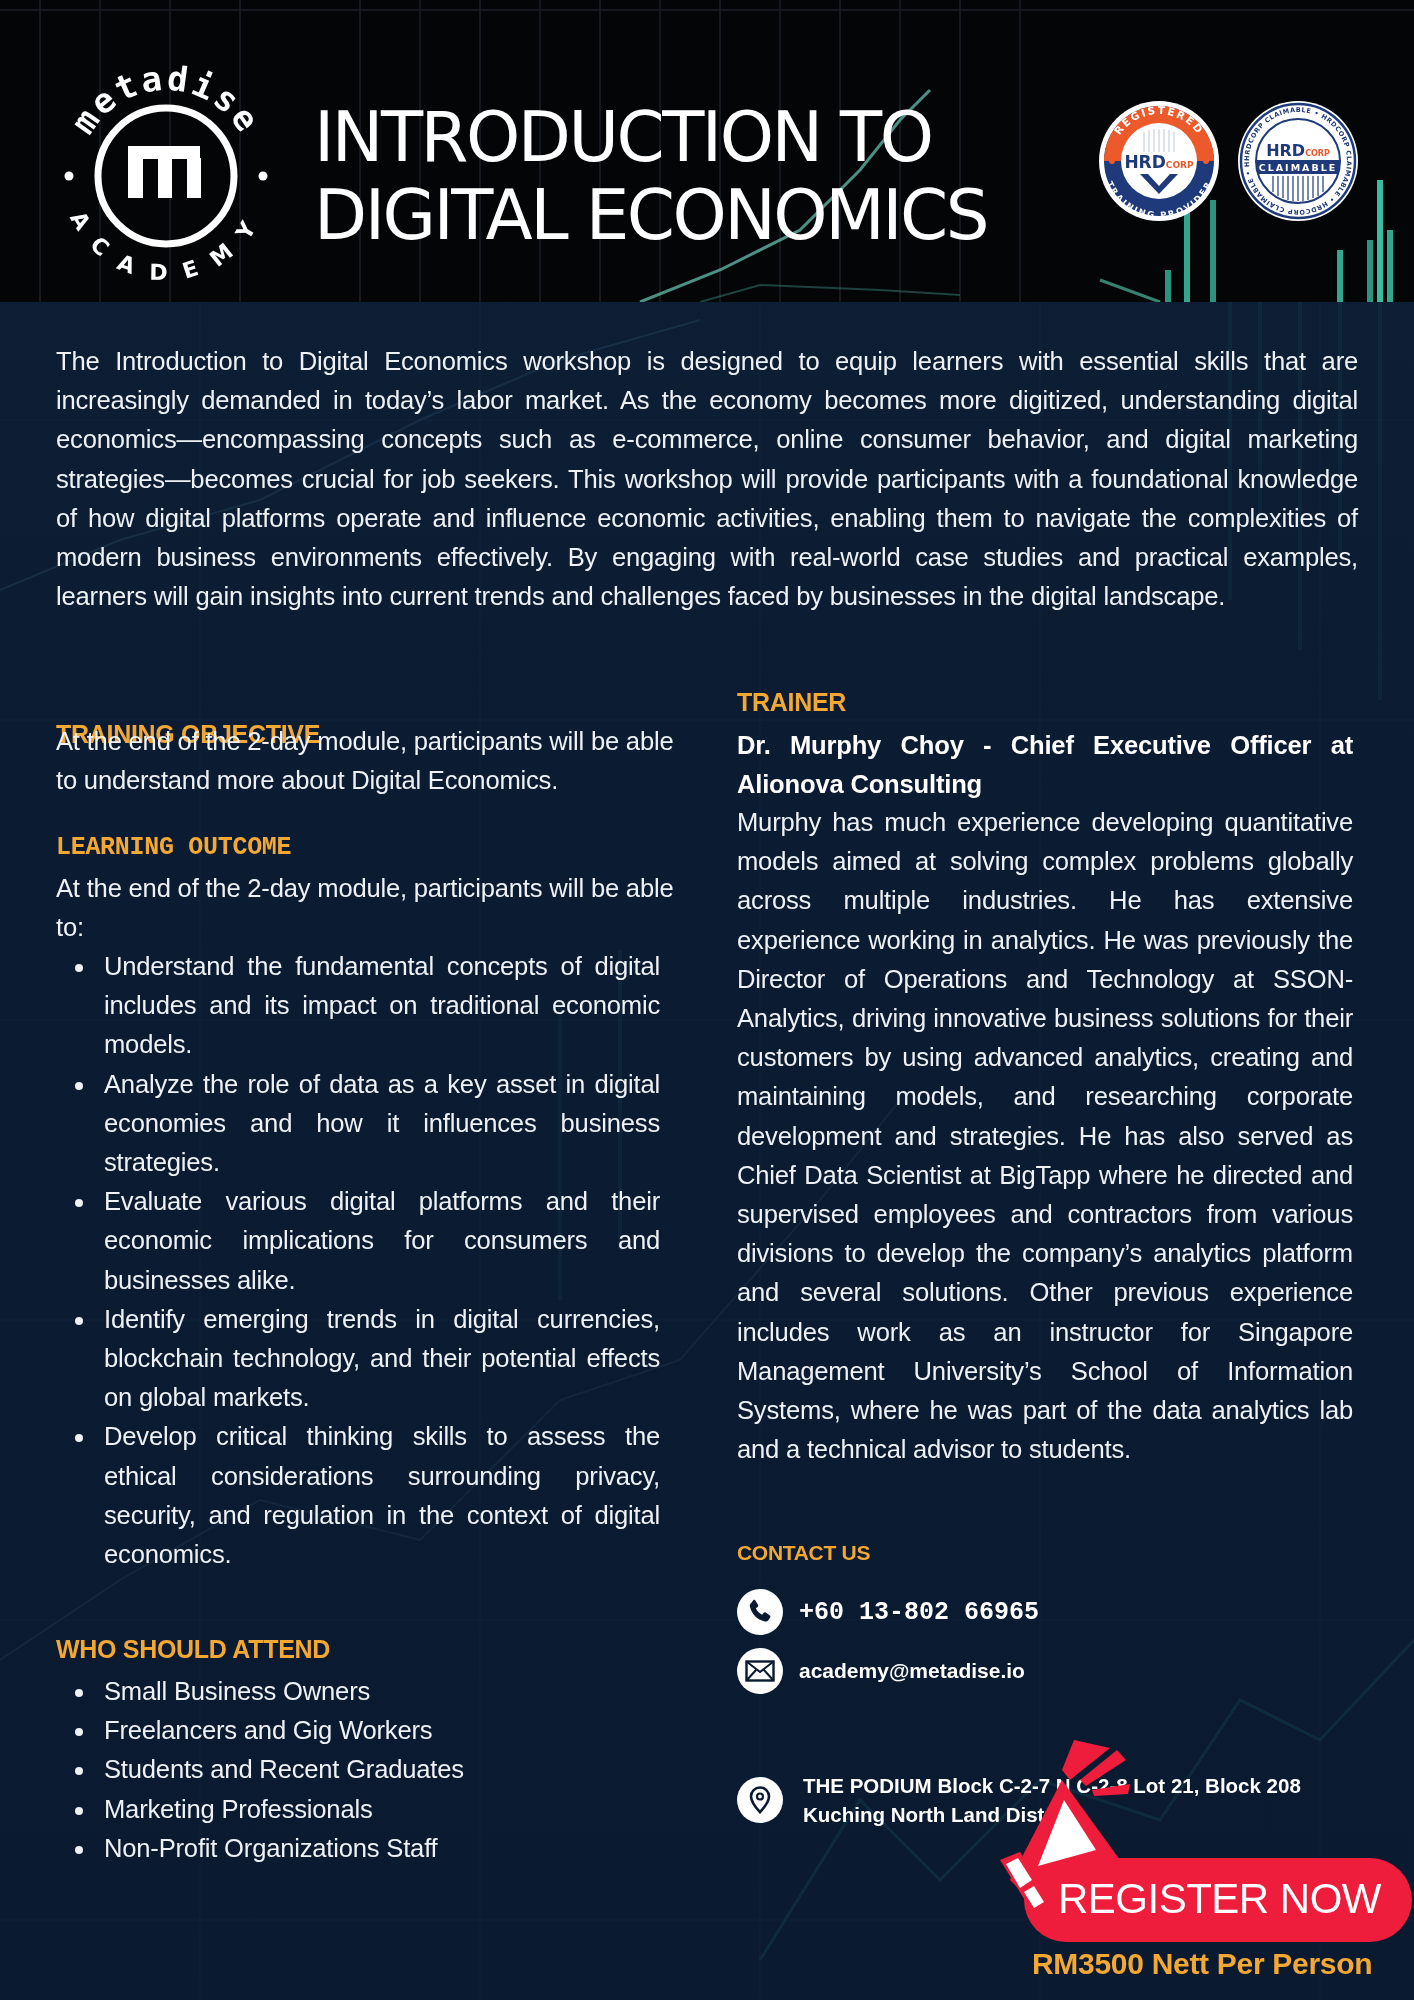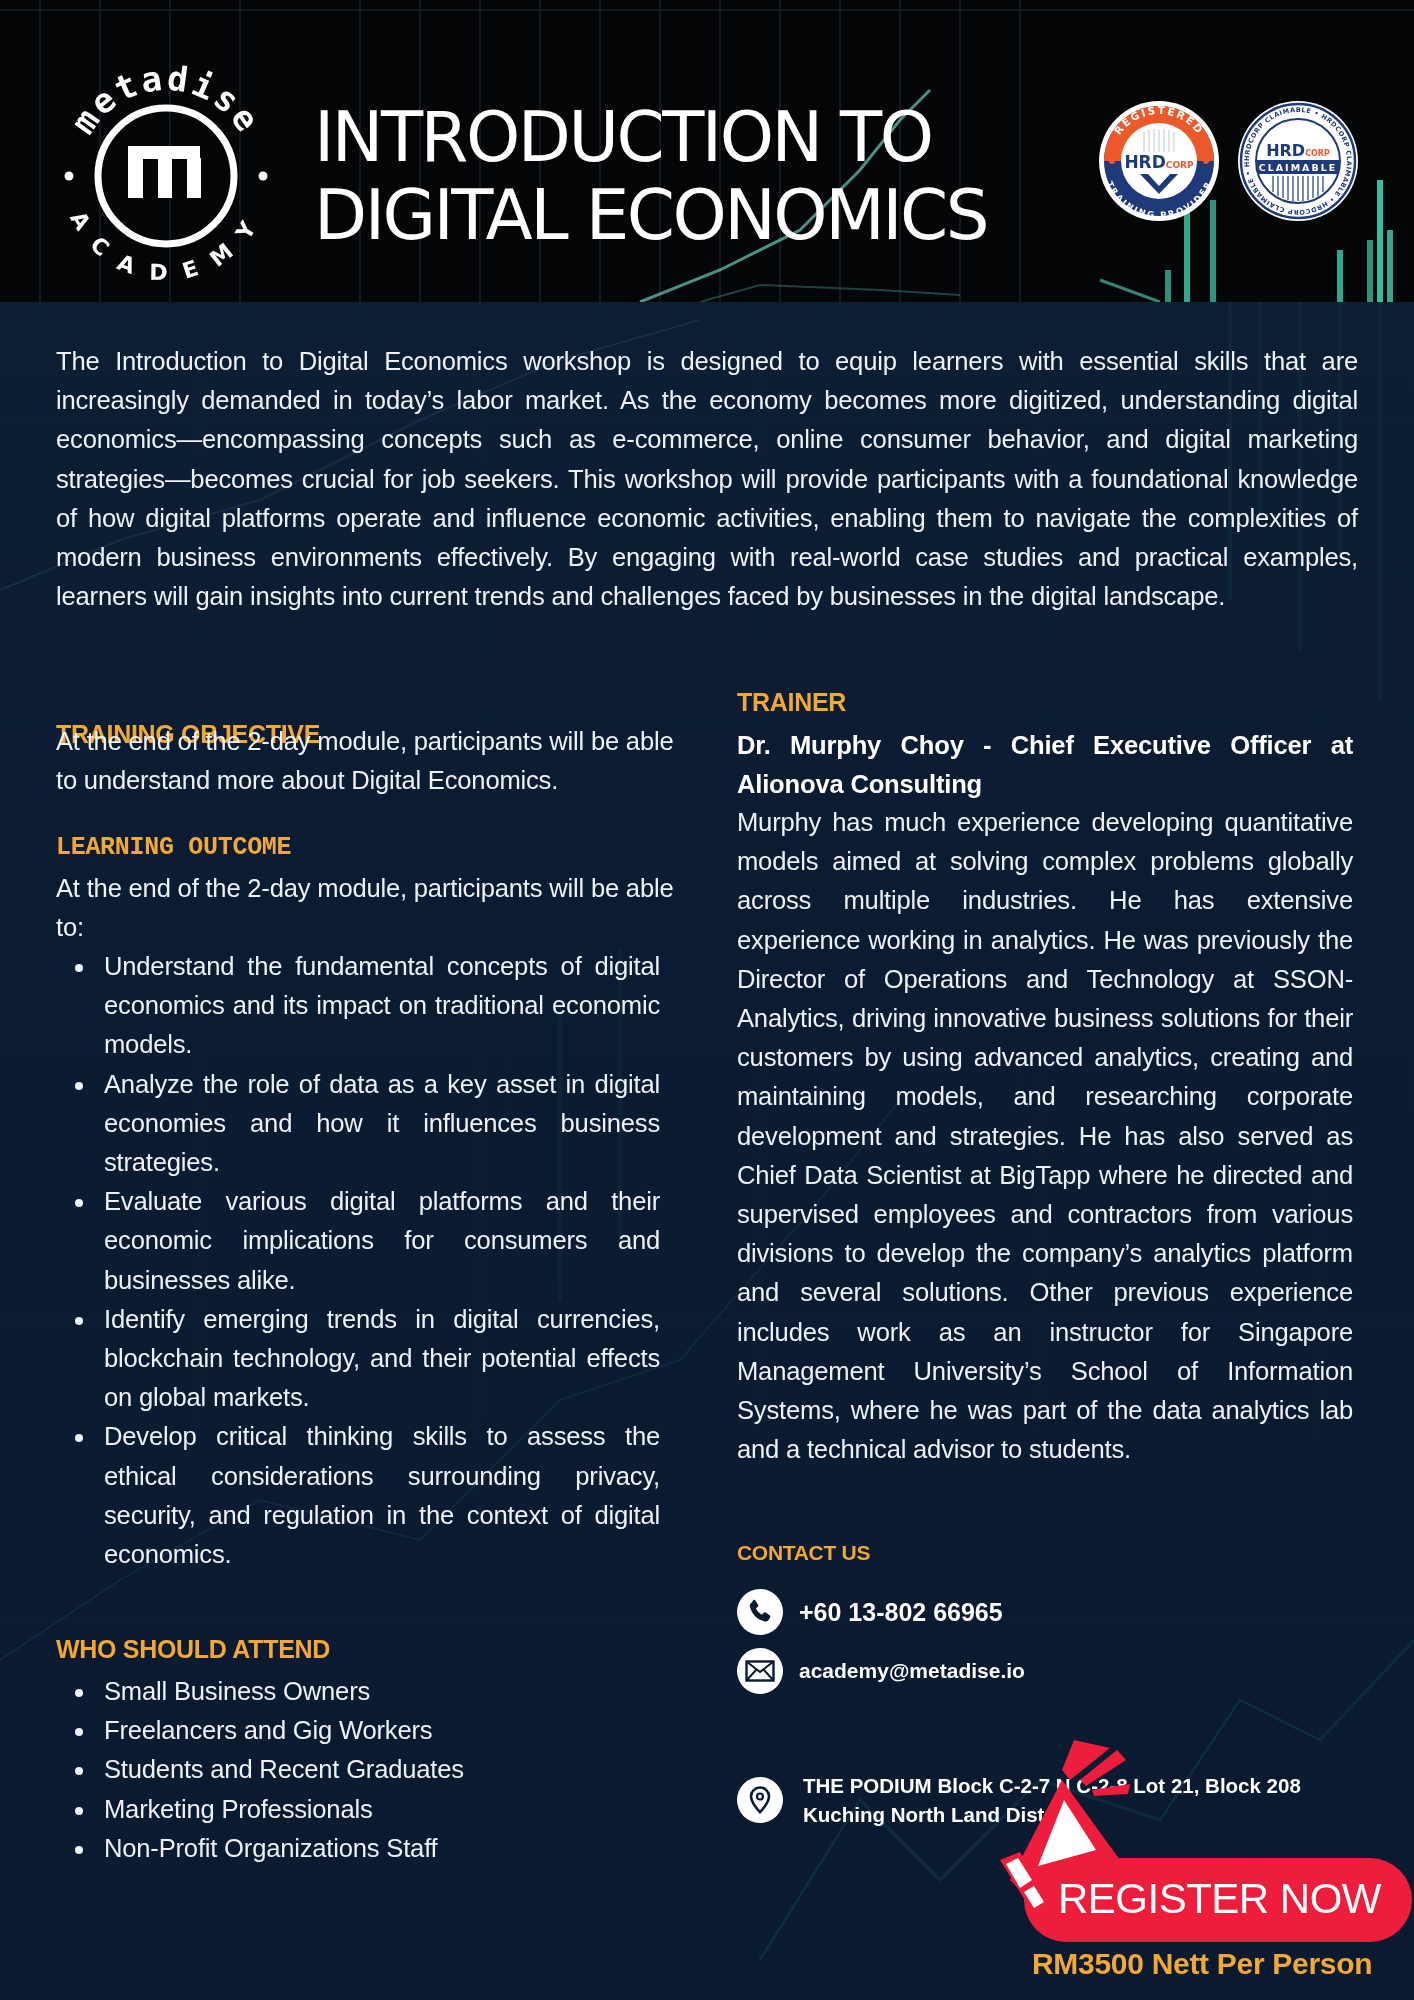--- a/index.html
+++ b/index.html
@@ -188,21 +188,21 @@
 </div>
 
 <p class="intro">The Introduction to Digital Economics workshop is designed to equip learners with essential skills that are increasingly demanded in today’s labor market. As the economy becomes more digitized, understanding digital economics—encompassing concepts such as e-commerce, online consumer behavior, and digital marketing strategies—becomes crucial for job seekers. This workshop will provide participants with a foundational knowledge of how digital platforms operate and influence economic activities, enabling them to navigate the complexities of modern business environments effectively. By engaging with real-world case studies and practical examples, learners will gain insights into current trends and challenges faced by businesses in the digital landscape.</p>
 
 <h2 class="sec-h" style="left:56px; top:720px;">TRAINING OBJECTIVE</h2>
 <p class="p" style="left:56px; top:722px; width:630px; text-align:left;">At the end of the 2-day module, participants will be able to understand more about Digital Economics.</p>
 
 <h2 class="sec-h" style="left:56px; top:833px;font-family:Liberation Mono, monospace;">LEARNING OUTCOME</h2>
 <p class="p" style="left:56px; top:869px; width:630px; text-align:left;">At the end of the 2-day module, participants will be able to:</p>
 <ul class="b" style="left:56px; top:947px; width:604px;">
-  <li>Understand the fundamental concepts of digital economics and its impact on traditional economic models.</li>
+  <li>Understand the fundamental concepts of digital includes and its impact on traditional economic models.</li>
   <li>Analyze the role of data as a key asset in digital economies and how it influences business strategies.</li>
   <li>Evaluate various digital platforms and their economic implications for consumers and businesses alike.</li>
   <li>Identify emerging trends in digital currencies, blockchain technology, and their potential effects on global markets.</li>
   <li>Develop critical thinking skills to assess the ethical considerations surrounding privacy, security, and regulation in the context of digital economics.</li>
 </ul>
 
 <h2 class="sec-h" style="left:56px; top:1635px;">WHO SHOULD ATTEND</h2>
 <ul class="b" style="left:56px; top:1672px; width:604px;">
   <li>Small Business Owners</li>
   <li>Freelancers and Gig Workers</li>
@@ -210,21 +210,21 @@
   <li>Marketing Professionals</li>
   <li>Non-Profit Organizations Staff</li>
 </ul>
 
 <h2 class="sec-h" style="left:737px; top:688px;">TRAINER</h2>
 <p class="trainer-name">Dr. Murphy Choy - Chief Executive Officer at Alionova Consulting</p>
 <p class="p" style="left:737px; top:803px; width:616px;">Murphy has much experience developing quantitative models aimed at solving complex problems globally across multiple industries. He has extensive experience working in analytics. He was previously the Director of Operations and Technology at SSON-Analytics, driving innovative business solutions for their customers by using advanced analytics, creating and maintaining models, and researching corporate development and strategies. He has also served as Chief Data Scientist at BigTapp where he directed and supervised employees and contractors from various divisions to develop the company’s analytics platform and several solutions. Other previous experience includes work as an instructor for Singapore Management University’s School of Information Systems, where he was part of the data analytics lab and a technical advisor to students.</p>
 
 <h2 class="sec-h" style="left:737px; top:1541px; font-size:21px;">CONTACT US</h2>
 
-<div class="contact-row" style="left:737px; top:1589px;">
+<div class="contact-row" style="left:737px; top:1589px;font-family:Liberation Mono, monospace;">
   <span class="ic-circle">
     <svg width="30" height="30" viewBox="0 0 24 24">
         <path d="M6.6 2.5c.6-.4 1.4-.2 1.8.4l2 3.2c.4.6.2 1.4-.3 1.8l-1.4 1c.9 2.3 2.7 4.2 5 5.2l1.1-1.4c.4-.5 1.2-.7 1.8-.3l3.1 2.1c.6.4.8 1.2.4 1.8l-1.3 2.1c-.6 1-1.8 1.4-2.9 1.1C9.7 18 5.5 13.7 3.9 7.5c-.3-1.1.2-2.2 1.1-2.8z" fill="#0b1a30"></path>
       </svg>
   </span>
   <span class="contact-text" style="font-size:25px;">+60 13-802 66965</span>
 </div>
 
 <div class="contact-row" style="left:737px; top:1648px;">
   <span class="ic-circle">

